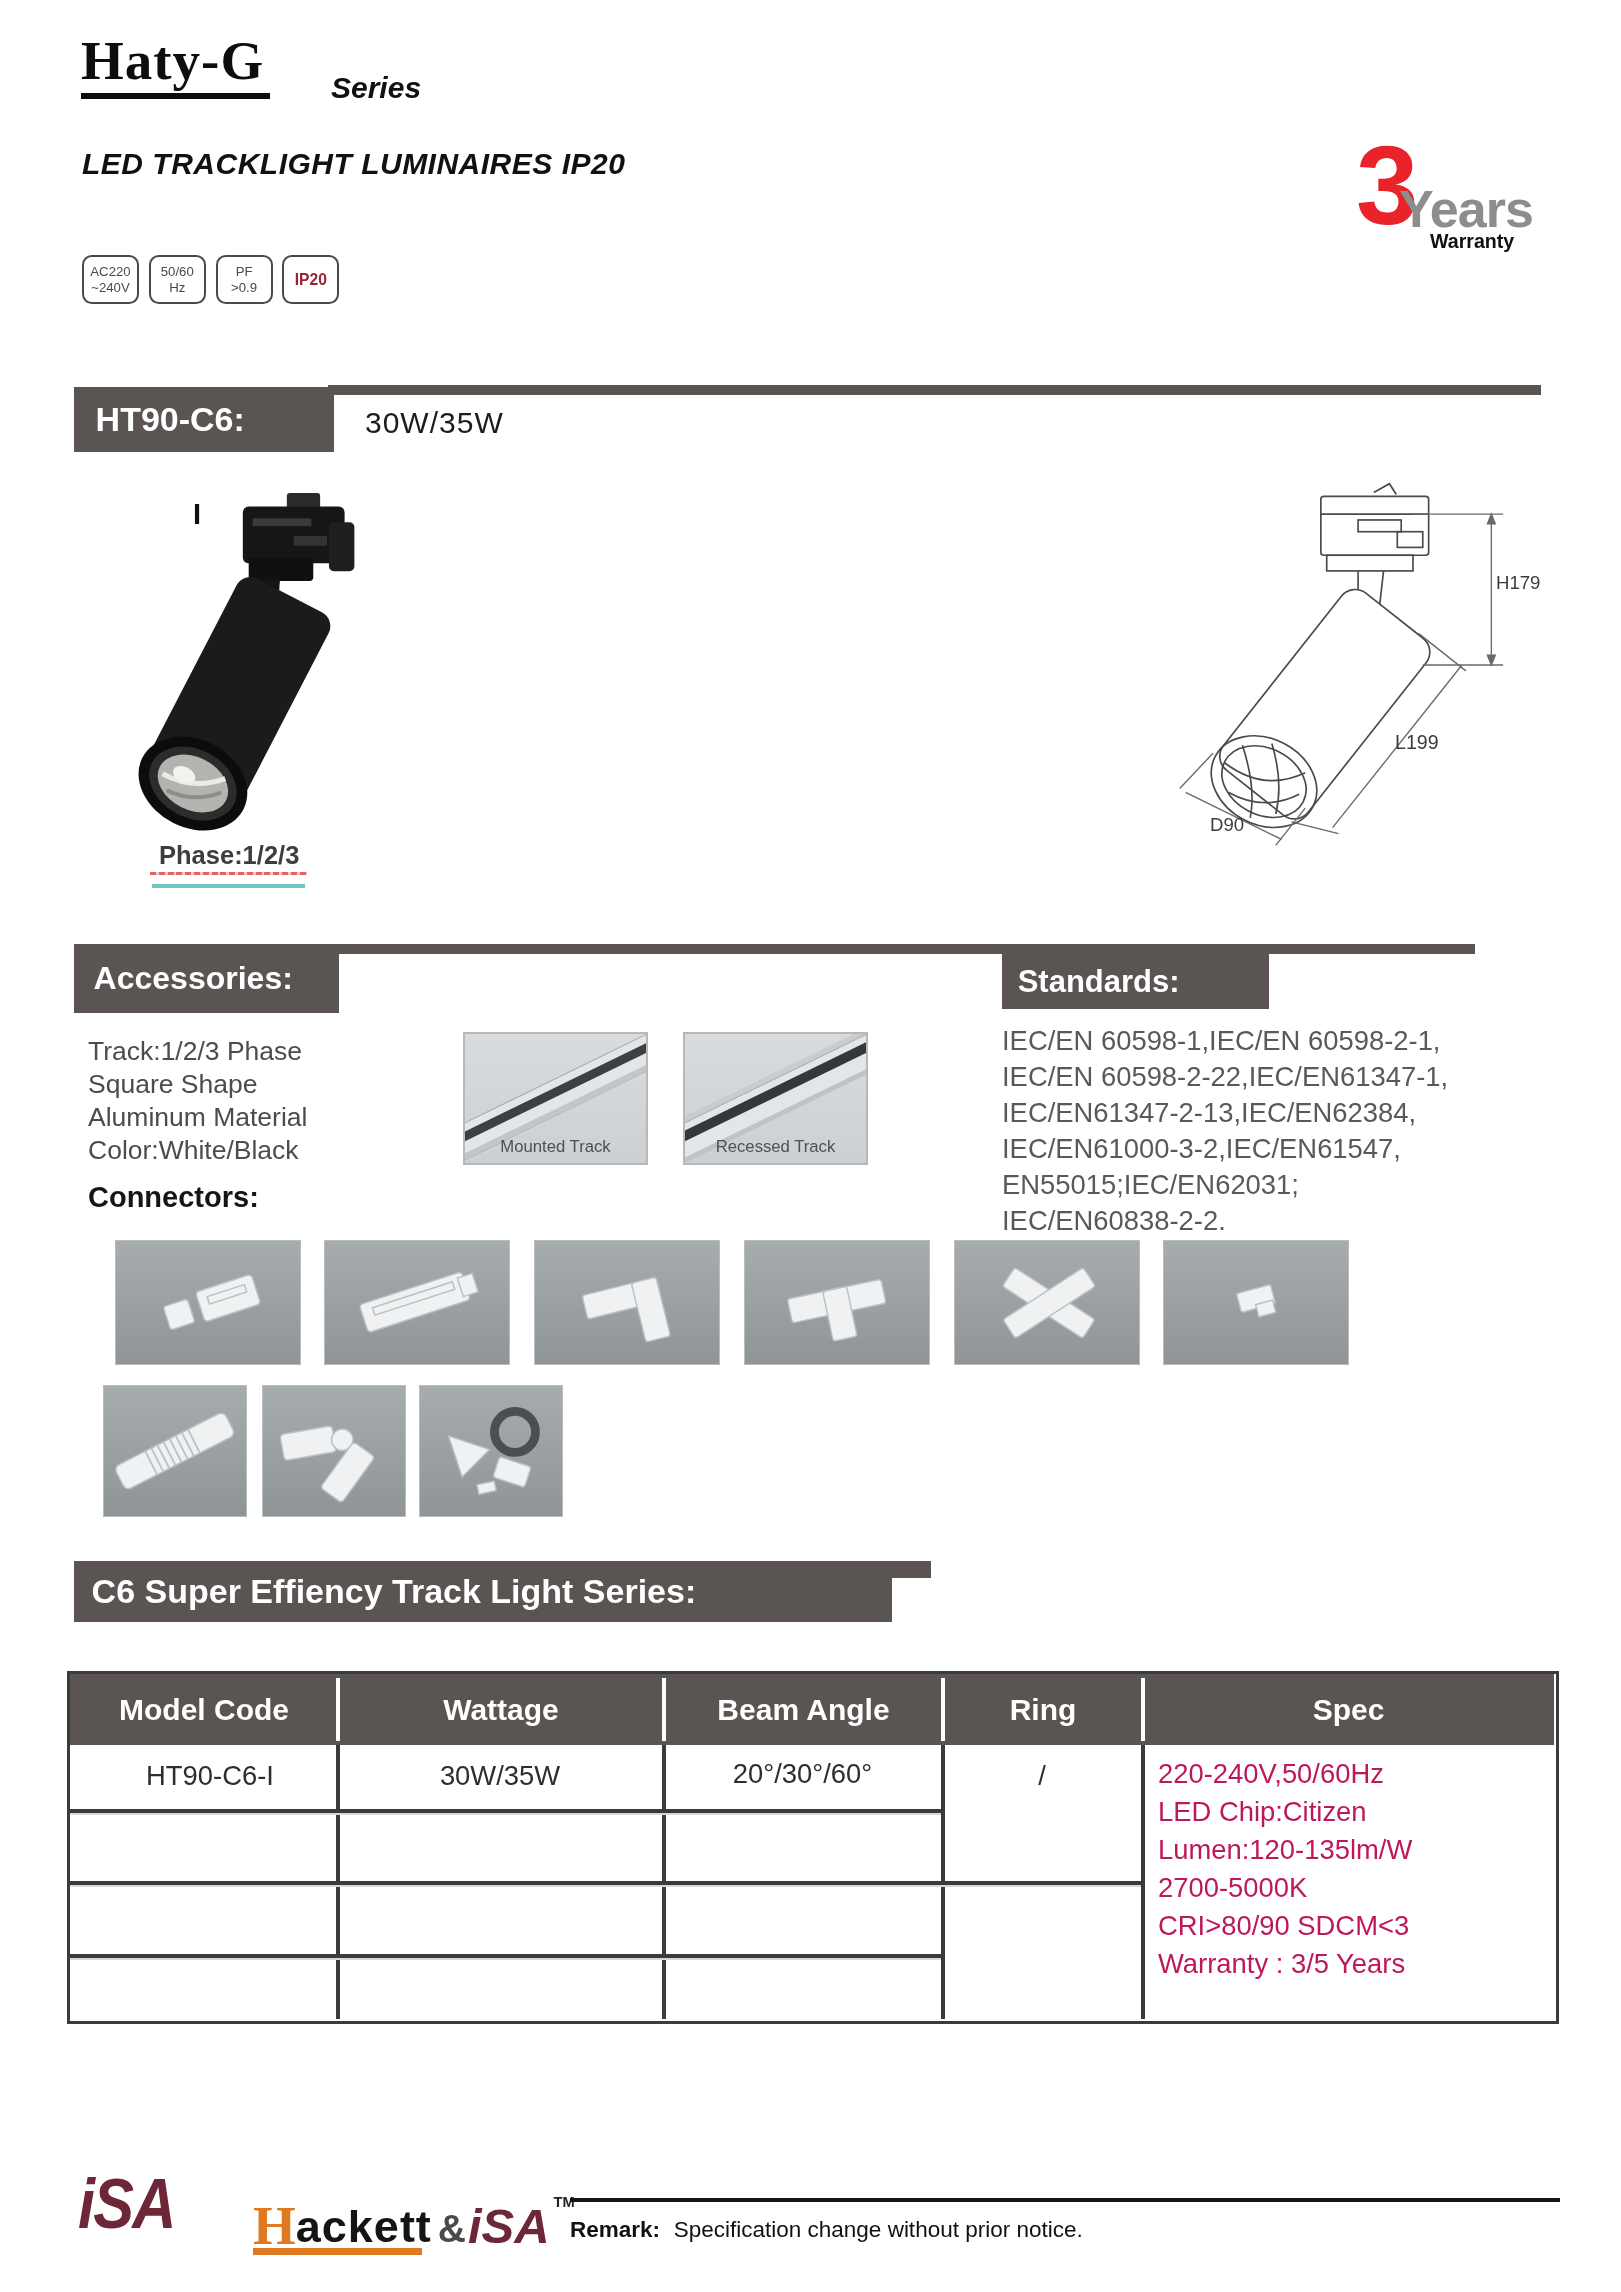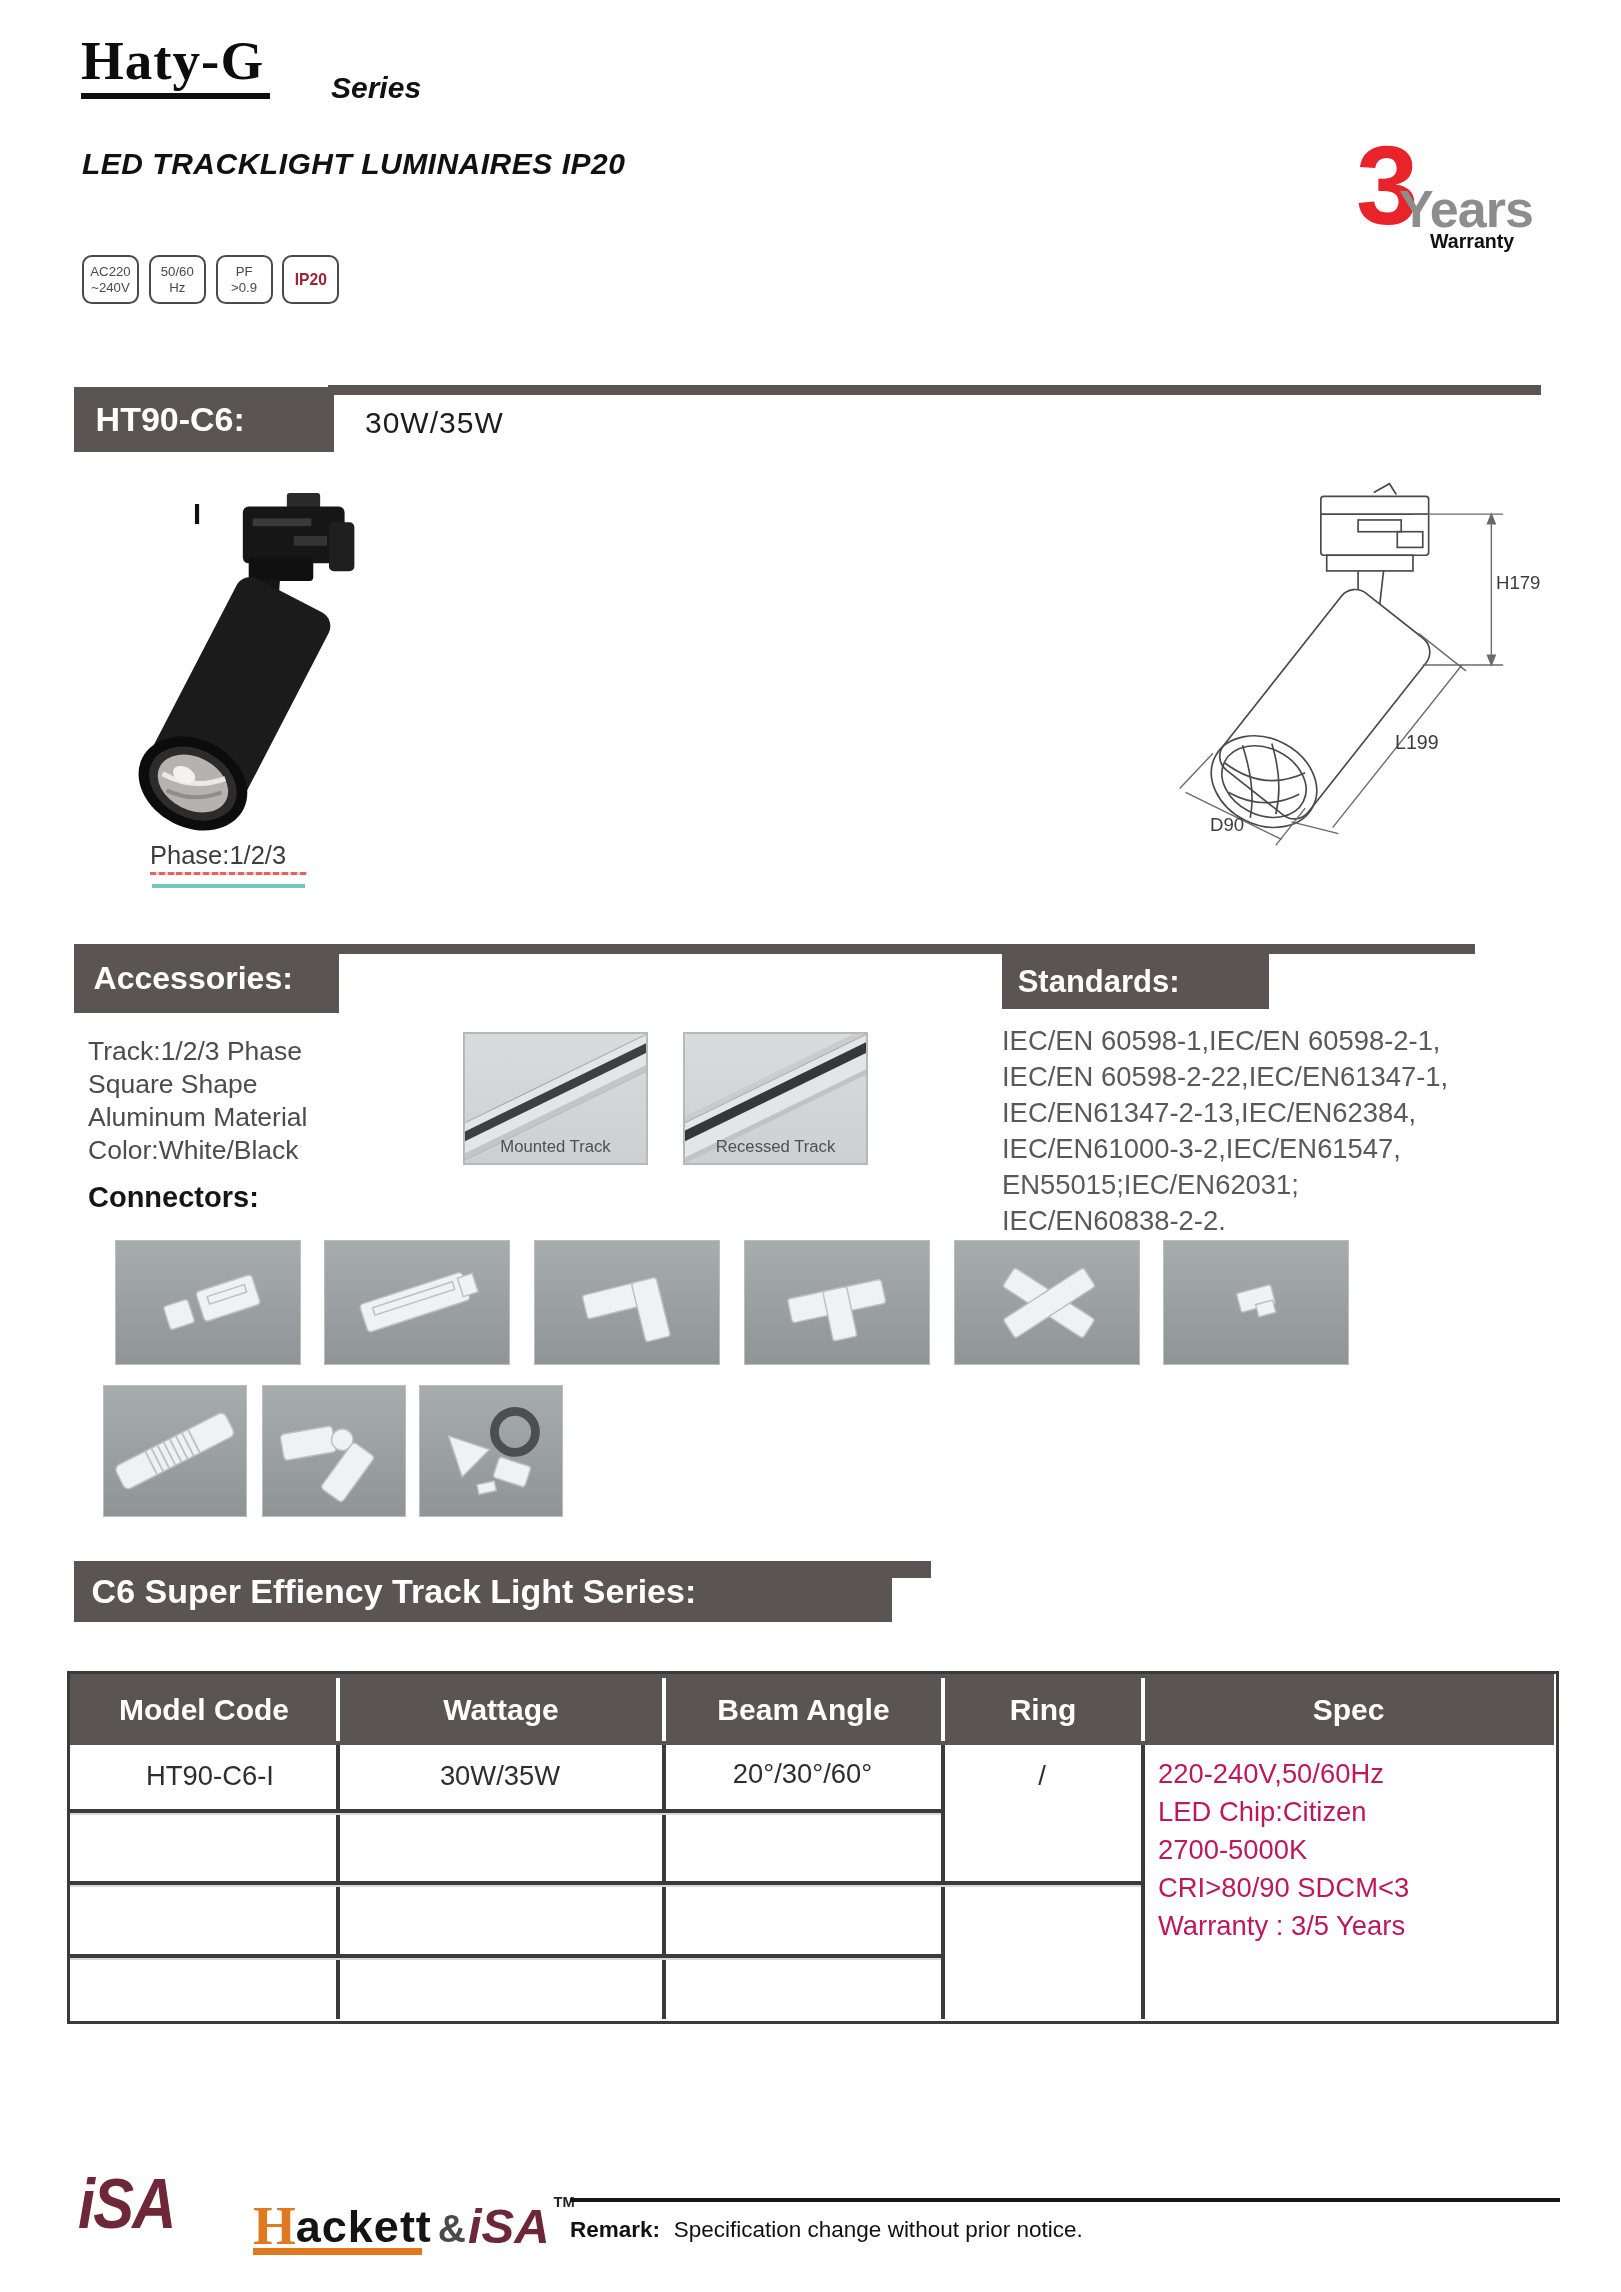--- a/index.html
+++ b/index.html
@@ -23,21 +23,21 @@
   .w3{position:absolute;left:0;top:-19.6px;font-size:112px;line-height:98px;font-weight:900;color:#e8232a;}
   .wyears{position:absolute;left:43px;top:21.6px;font-size:52px;font-weight:bold;color:#8d8d8d;letter-spacing:-1px;}
   .wwarranty{position:absolute;left:74px;top:73px;font-size:19.6px;font-weight:bold;color:#111;}
 
   
   .hdr-box{background:#5a5452;color:#ffffff;font-weight:bold;display:flex;align-items:center;}
   .bar{background:#5a5452;}
 
   .wattage{font-size:30px;color:#1d1d1d;letter-spacing:1px;font-weight:500;}
   .variant{font-size:29px;font-weight:bold;color:#0f0f0f;}
-  .phase{font-size:25.5px;font-weight:normal;color:#3d3d3d;}
+  .phase{font-size:25.5px;font-weight:bold;color:#3d3d3d;margin-left:9px;}
   .phase-red{height:2.9px;background-image:repeating-linear-gradient(90deg,#e86060 0 5.9px,#f6caca 5.9px 8.8px);}
   .phase-teal{height:3.9px;background:#74c6c3;}
   .dimlabel{font-size:18.6px;color:#3c3c3c;}
 
   .track-lines div{font-size:26.5px;line-height:33px;color:#4c4c4c;font-weight:500;}
   .connectors-h{font-size:29px;font-weight:bold;color:#151515;}
   .std-lines div{font-size:27.4px;line-height:36px;color:#595959;font-weight:500;}
 
   .photo-tile{background:linear-gradient(180deg,#d9dcde,#ccd0d2);border:2px solid #b6b9bb;}
   .photo-tile .cap{position:absolute;left:0;right:0;bottom:5.9px;text-align:center;
@@ -320,20 +320,21 @@
     <div class="hsep" style="left:0;top:280px;width:871px;"></div>
 
     <div class="td" style="left:7px;top:86px;width:266px;">HT90-C6-I</div>
     <div class="td" style="left:268px;top:86px;width:324px;">30W/35W</div>
     <div class="td" style="left:594px;top:84px;width:277px;">20°/30°/60°</div>
     <div class="td" style="left:873px;top:86px;width:198px;">/</div>
 
     <div class="abs spec" style="left:1088px;top:81px;width:392px;">
       <div>220-240V,50/60Hz</div>
       <div>LED Chip:Citizen</div>
+      <div>Lumen:120-135lm/W</div>
       <div>2700-5000K</div>
       <div>CRI&gt;80/90  SDCM&lt;3</div>
       <div>Warranty : 3/5 Years</div>
     </div>
   </div>
 
   <div class="abs isa-logo" style="left:78px;top:2168px;">iSA</div>
 
   <div class="abs partner" style="left:253px;top:2194px;height:57px;">
     <span class="pk-h">H</span>

